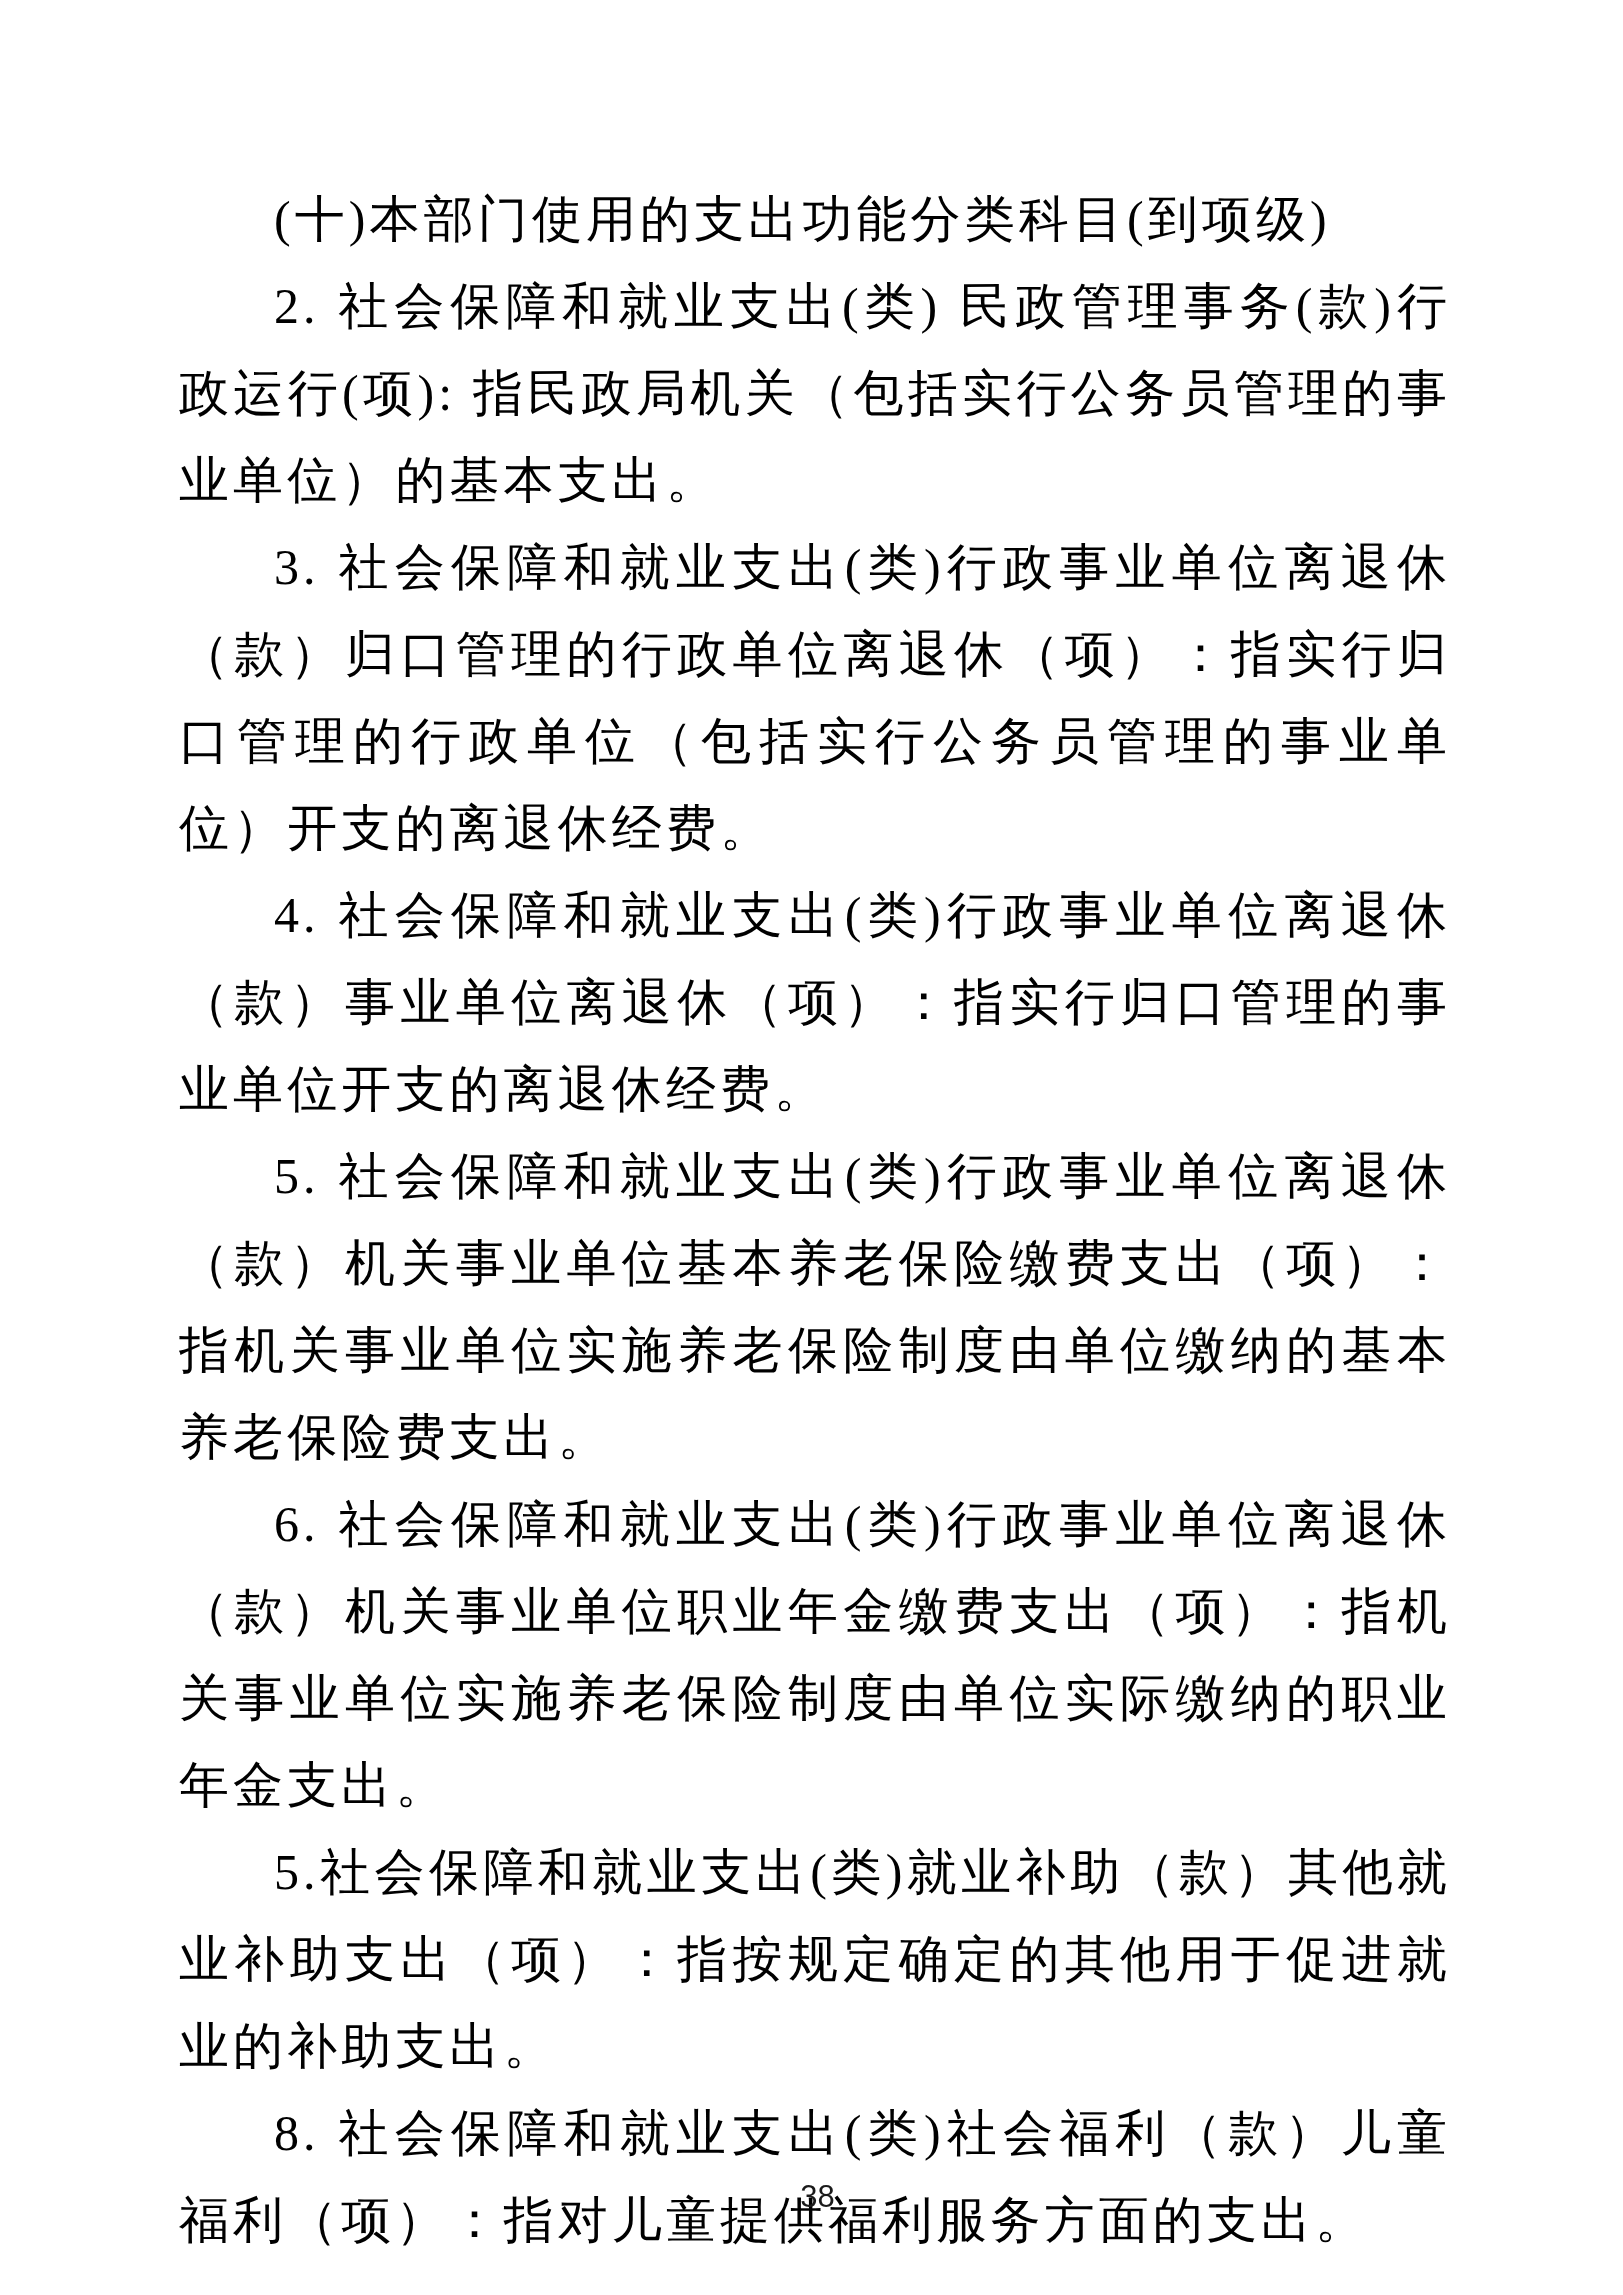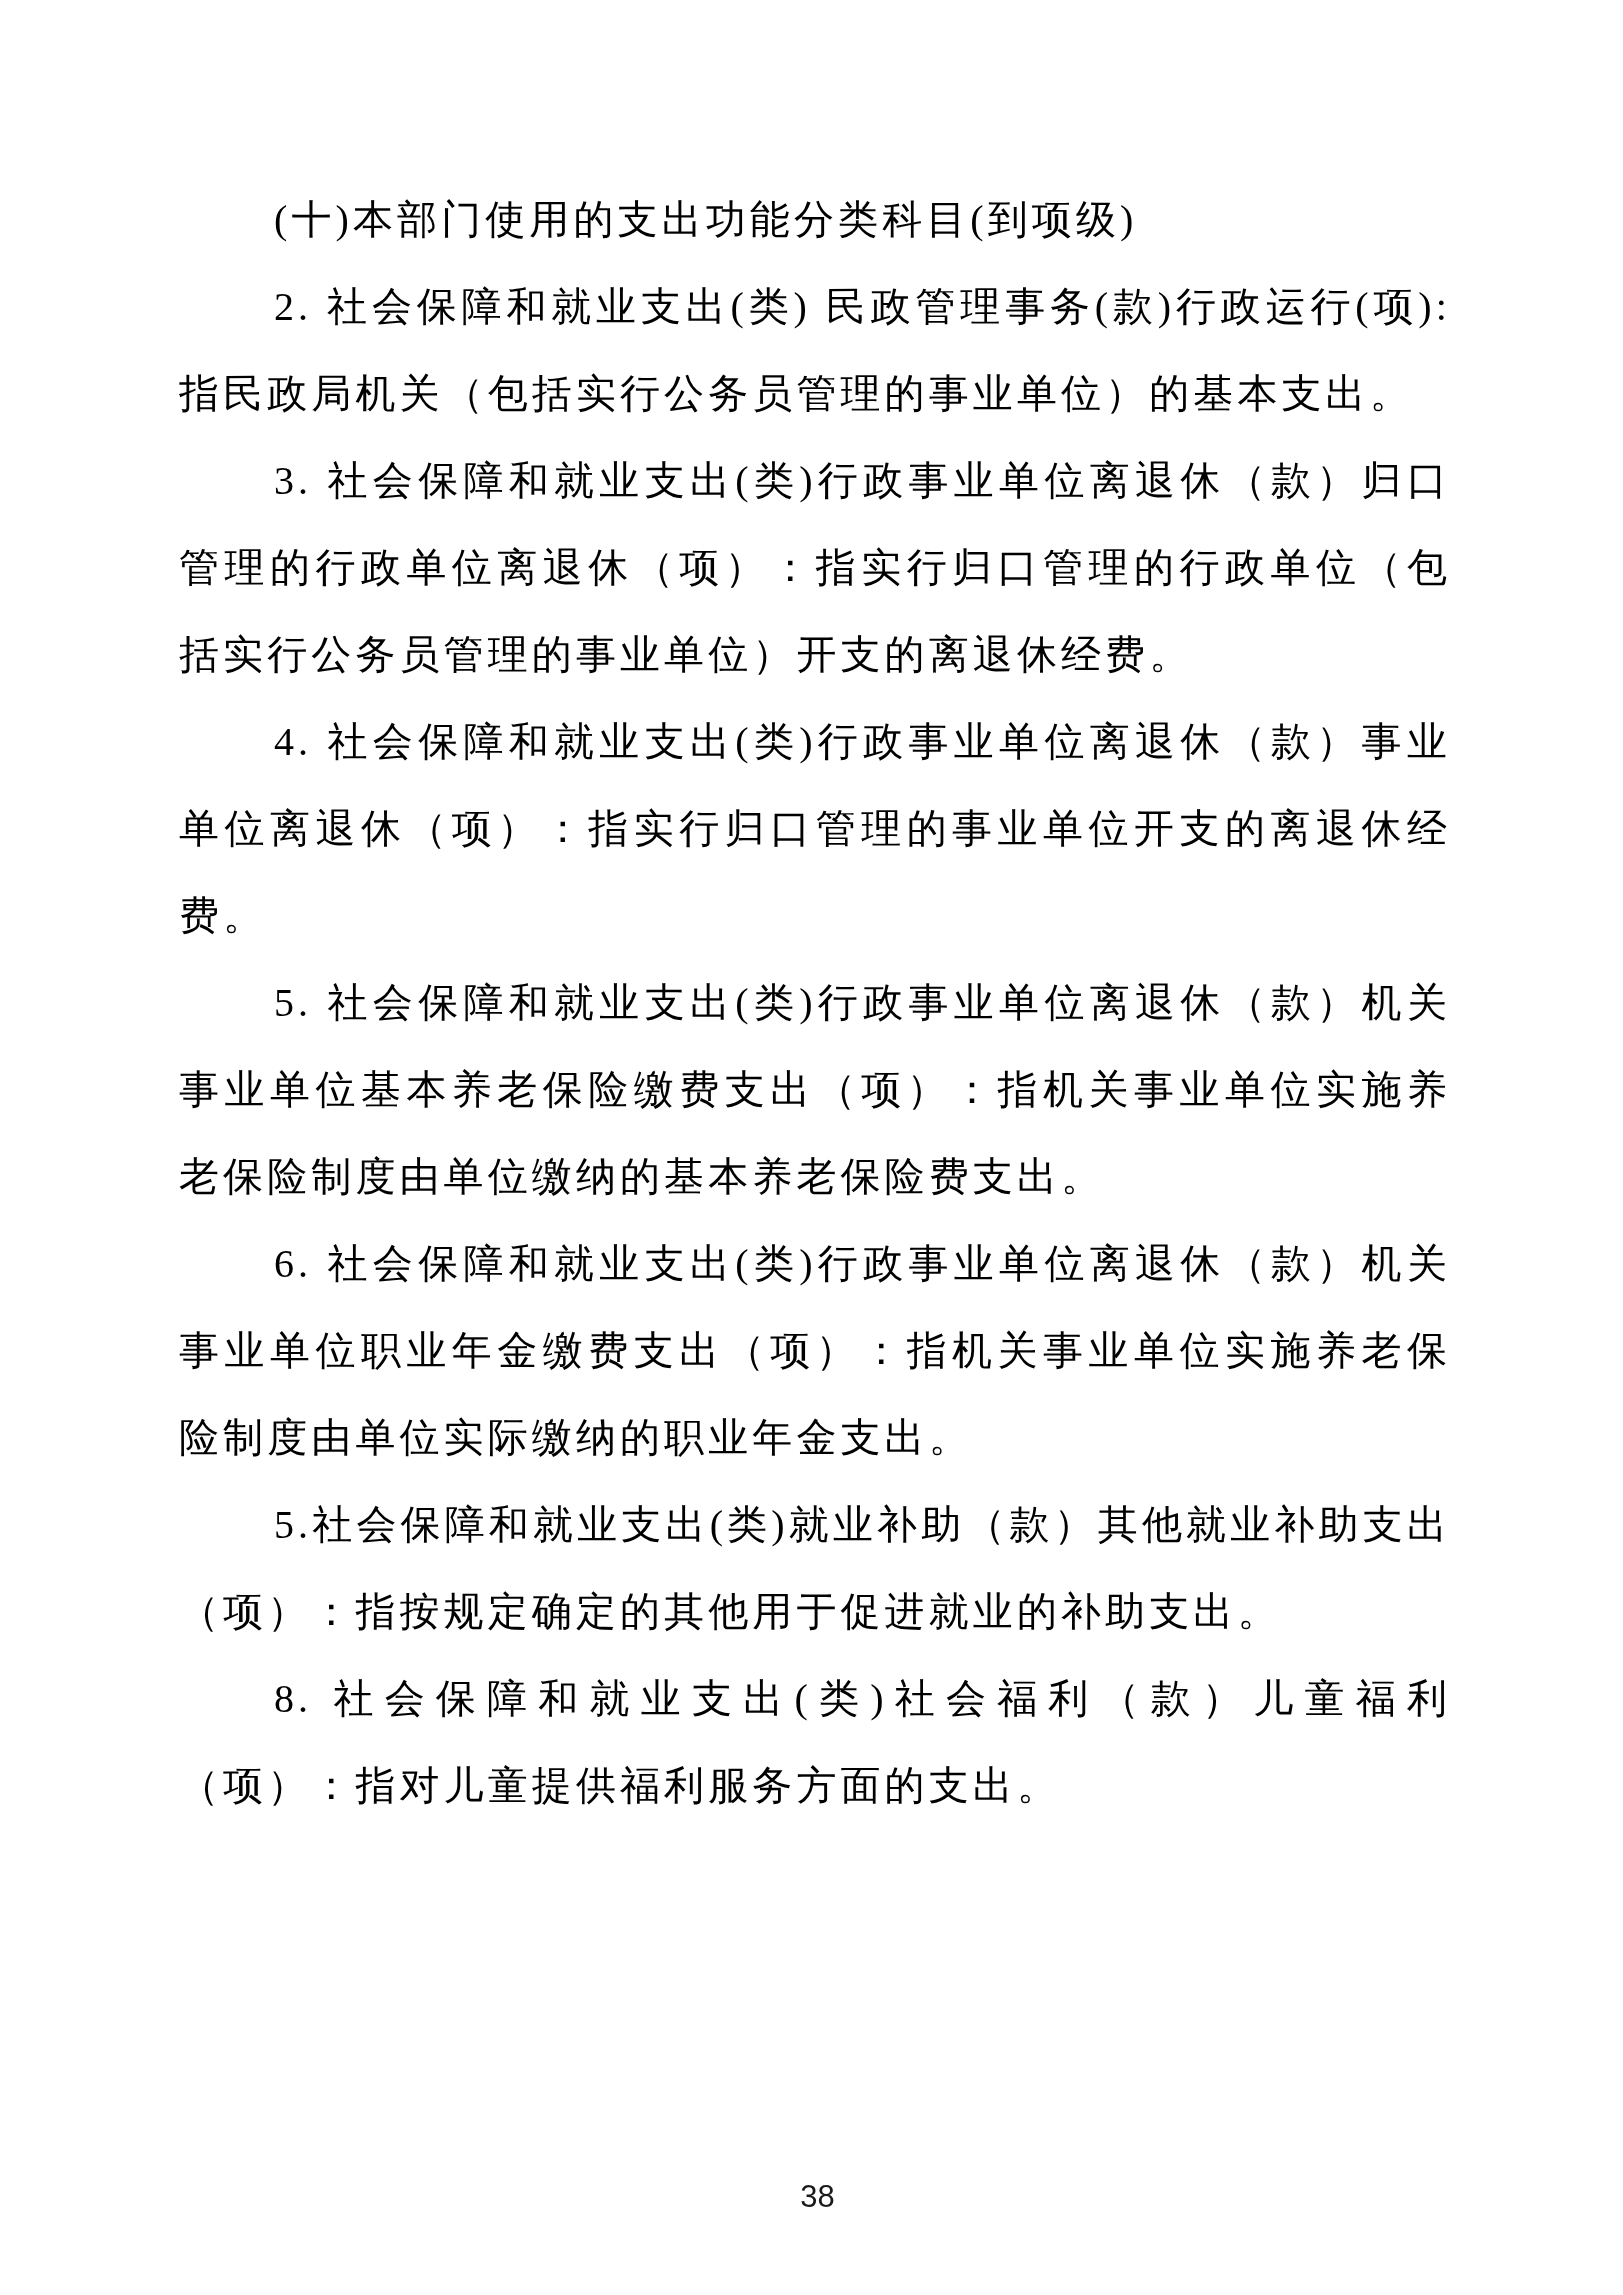--- a/index.html
+++ b/index.html
@@ -18,21 +18,21 @@
   }
   .content {
     position: absolute;
     left: 179px;
     top: 176px;
     width: 1272px;
   }
   .content p {
     margin: 0;
     padding: 0;
-    font-size: 40px;
+    font-size: 50px;
     line-height: 87px;
     letter-spacing: 4.1px;
     text-align: justify;
     text-justify: inter-character;
     text-align-last: left;
     text-indent: 95px;
     word-break: break-all;
   }
   .footer {
     position: absolute;

